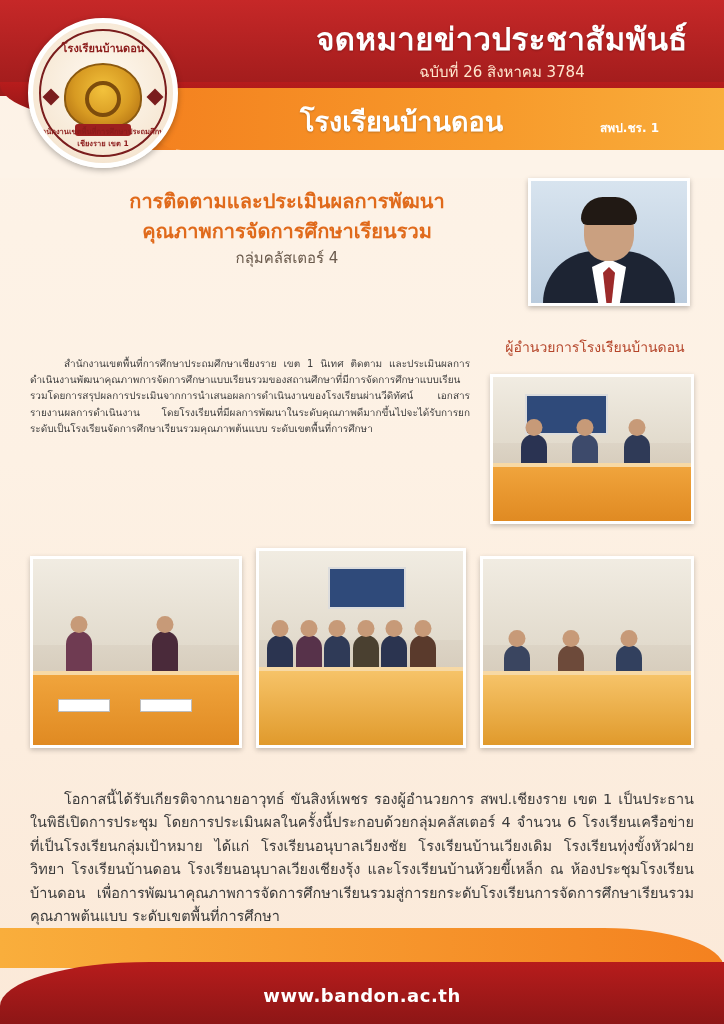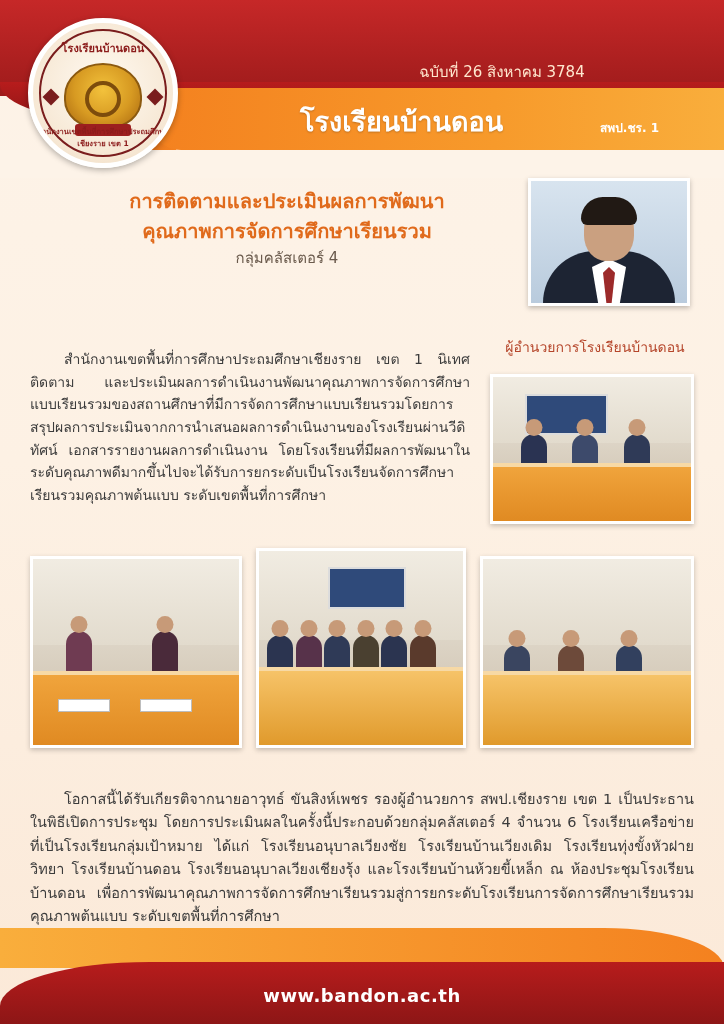--- a/index.html
+++ b/index.html
@@ -158,22 +158,22 @@
     position: absolute; top: 310px; right: 34px; width: 190px;
     text-align: center; color: #b5452a; font-size: 15px; font-weight: bold;
   }
   .dir-role {
     position: absolute; top: 336px; right: 34px; width: 190px;
     text-align: center; color: #b5452a; font-size: 14px;
   }
 
   
   .para1 {
-    position: absolute; top: 348px; left: 30px; width: 440px;
-    color: #3c3c3c; font-size: 14px; line-height: 1.62;
+    position: absolute; top: 356px; left: 30px; width: 440px;
+    color: #3c3c3c; font-size: 10px; line-height: 1.62;
     text-align: justify; text-indent: 34px;
   }
 
   
   .photo {
     position: absolute; border: 3px solid #ffffff;
     box-shadow: 0 2px 5px rgba(0,0,0,.22);
     overflow: hidden; background: #8a8a8a;
   }
   .ph-top   { top: 374px; left: 490px; width: 204px; height: 150px; }
@@ -255,20 +255,21 @@
 <body>
 
 <div class="page">
 
   <div class="header">
     <div class="hdr-red"></div>
     <div class="hdr-orange-tail"></div>
     <div class="hdr-orange"></div>
     <div class="hdr-white-band"></div>
 
+    <div class="hdr-title">จดหมายข่าวประชาสัมพันธ์</div>
     <div class="hdr-issue">ฉบับที่ 26 สิงหาคม 3784</div>
     <div class="hdr-school">โรงเรียนบ้านดอน</div>
     <div class="hdr-area">สพป.ชร. 1</div>
 
     <div class="seal">
       <div class="seal-ring"></div>
       <div class="seal-top-text">โรงเรียนบ้านดอน</div>
       <div class="seal-emblem"></div>
       <div class="seal-diamond left"></div>
       <div class="seal-diamond right"></div>

